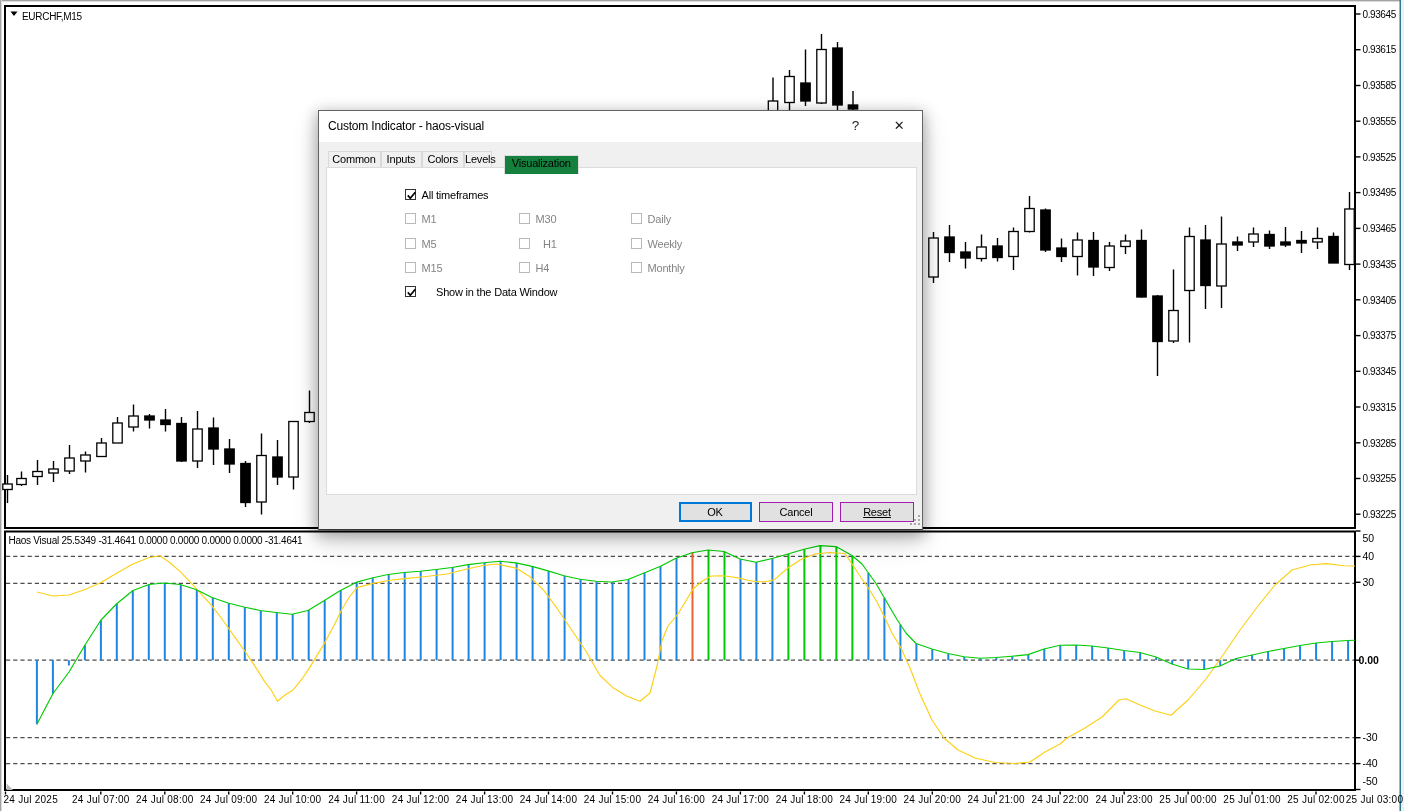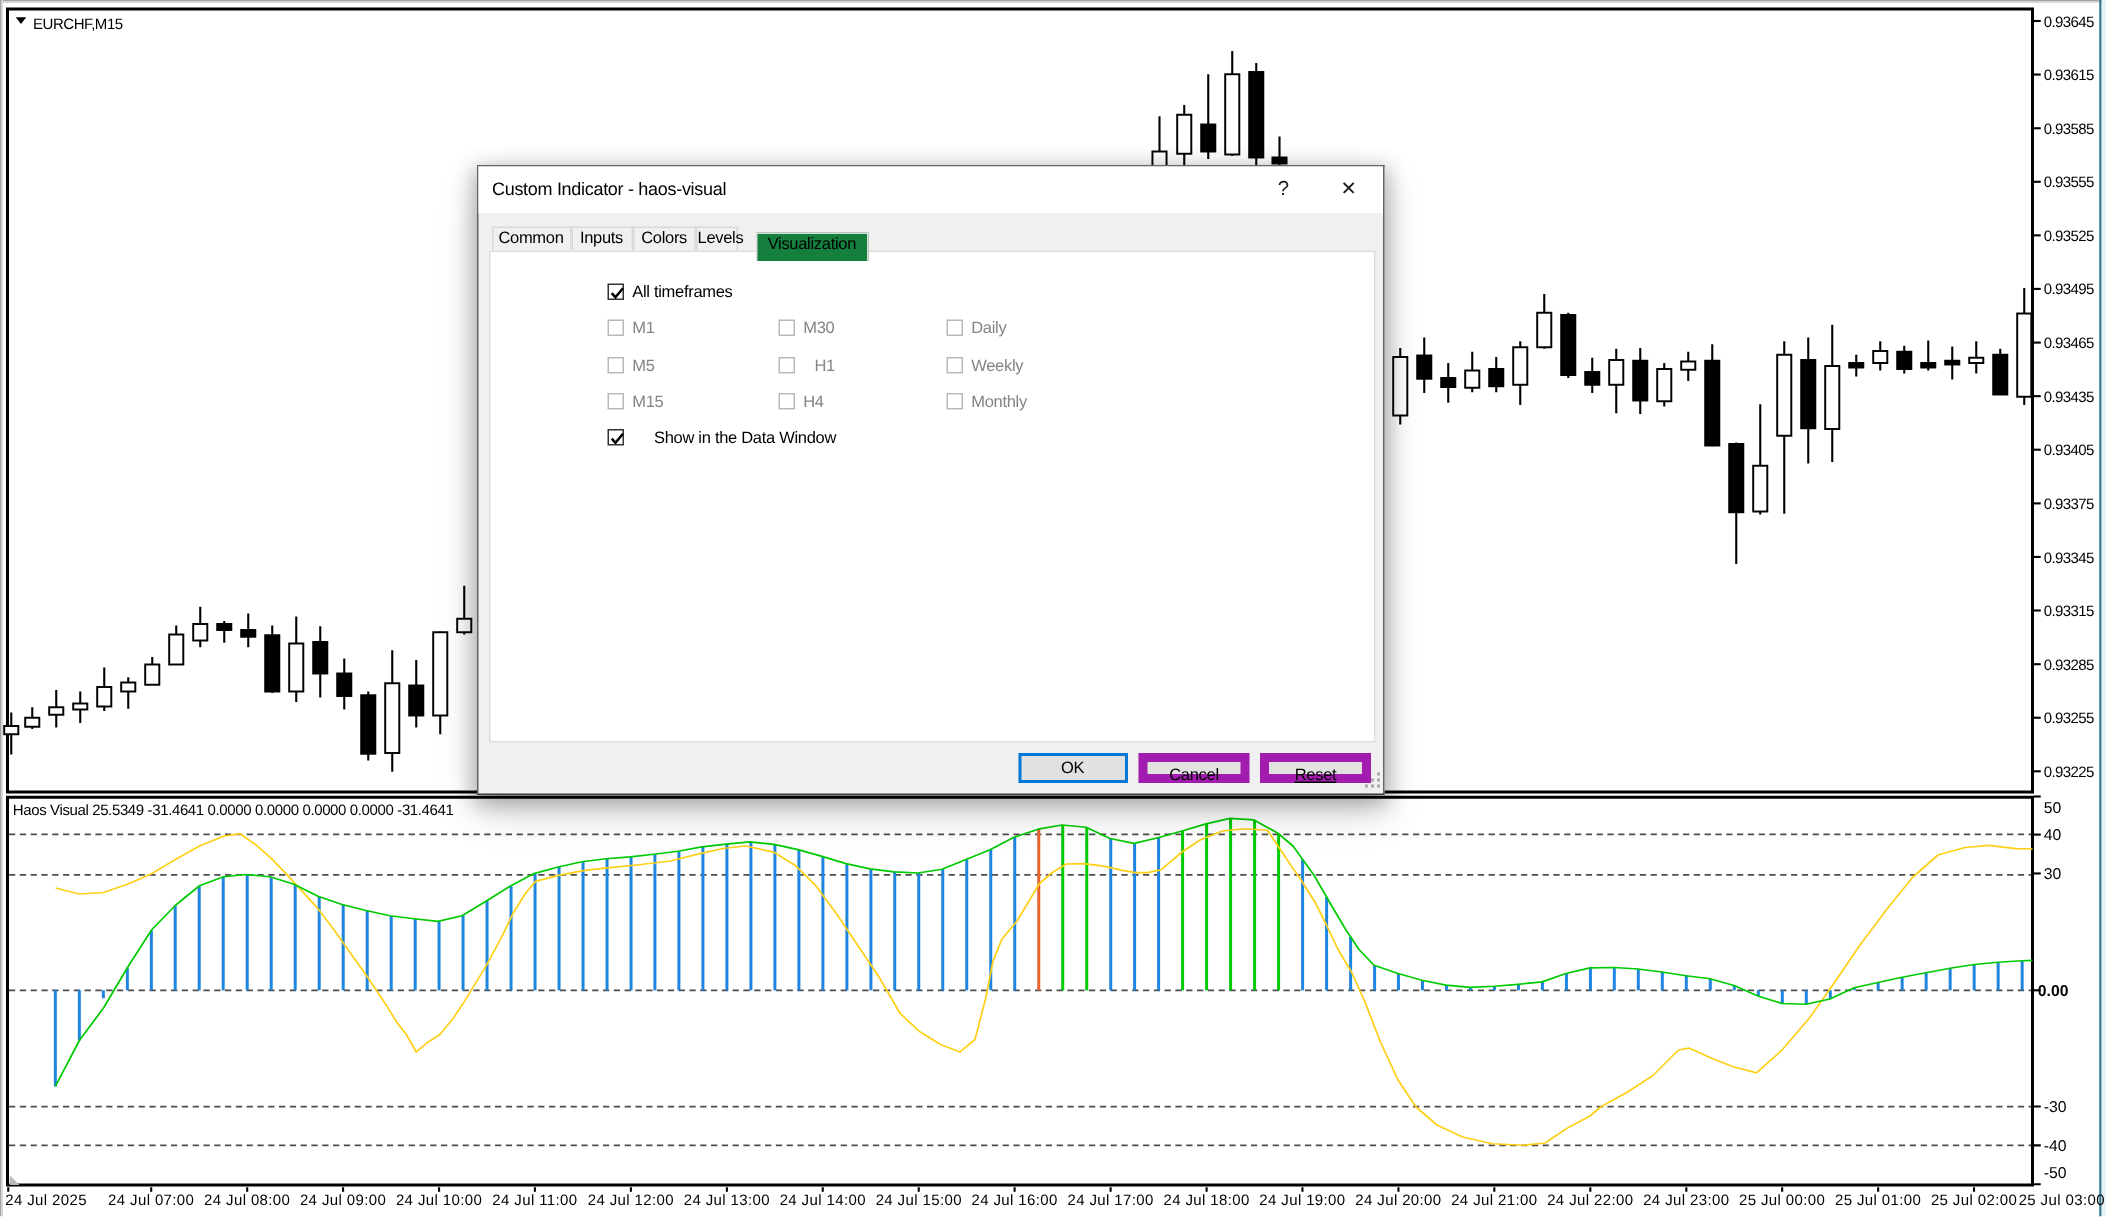--- a/index.html
+++ b/index.html
@@ -13,21 +13,21 @@
 #title { position:absolute; left:9px; top:8px; font-size:12px; white-space:nowrap; }
 .cap { position:absolute; top:0; width:40px; height:30px; text-align:center;
   line-height:30px; font-size:13.5px; color:#1a1a1a; }
 .tab { position:absolute; top:40px; height:16px; background:#f0f0f0;
   border:1px solid #d9d9d9; border-bottom:none; text-align:center;
   line-height:15px; font-size:11px; z-index:2; }
 .tab.active { top:32px; height:19px; background:#15803d; border-color:#dcdcdc; z-index:4;margin-top:12px; }
 #panel { position:absolute; left:7px; top:55.5px; width:590.5px; height:328.5px;
   background:#fff; border:1px solid #dcdcdc; z-index:3; }
 .btn { position:absolute; top:391px; height:20px; background:#e1e1e1;
-  border:6px solid #a21caf; text-align:center; line-height:18px; font-size:11px; }
+  border:1px solid #a21caf; text-align:center; line-height:18px; font-size:11px; }
 #ok { left:359.5px; width:73px; border:2px solid #0078d7; line-height:16px; }
 #cancel { left:440px; width:74px; }
 #reset { left:521px; width:74px;text-decoration:underline; }
 </style>
 </head>
 <body>
 <div id="stage">
 <svg width="1404" height="811" style="position:absolute;left:0;top:0">
 <rect x="0" y="0" width="1404" height="1" fill="#a3a3a3"></rect>
 <rect x="0" y="1" width="1404" height="1" fill="#d9d9d9"></rect>

